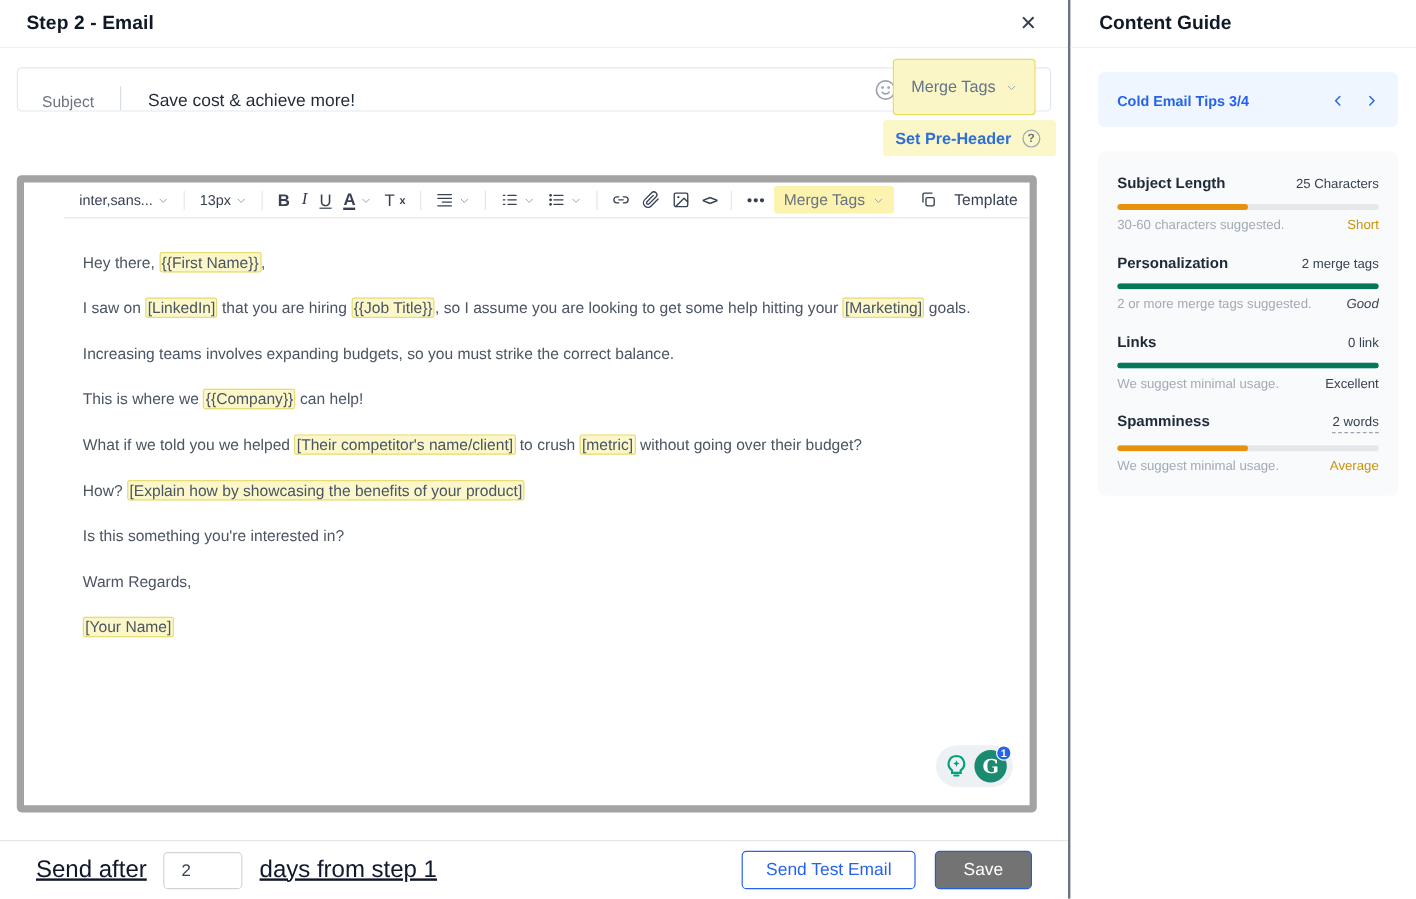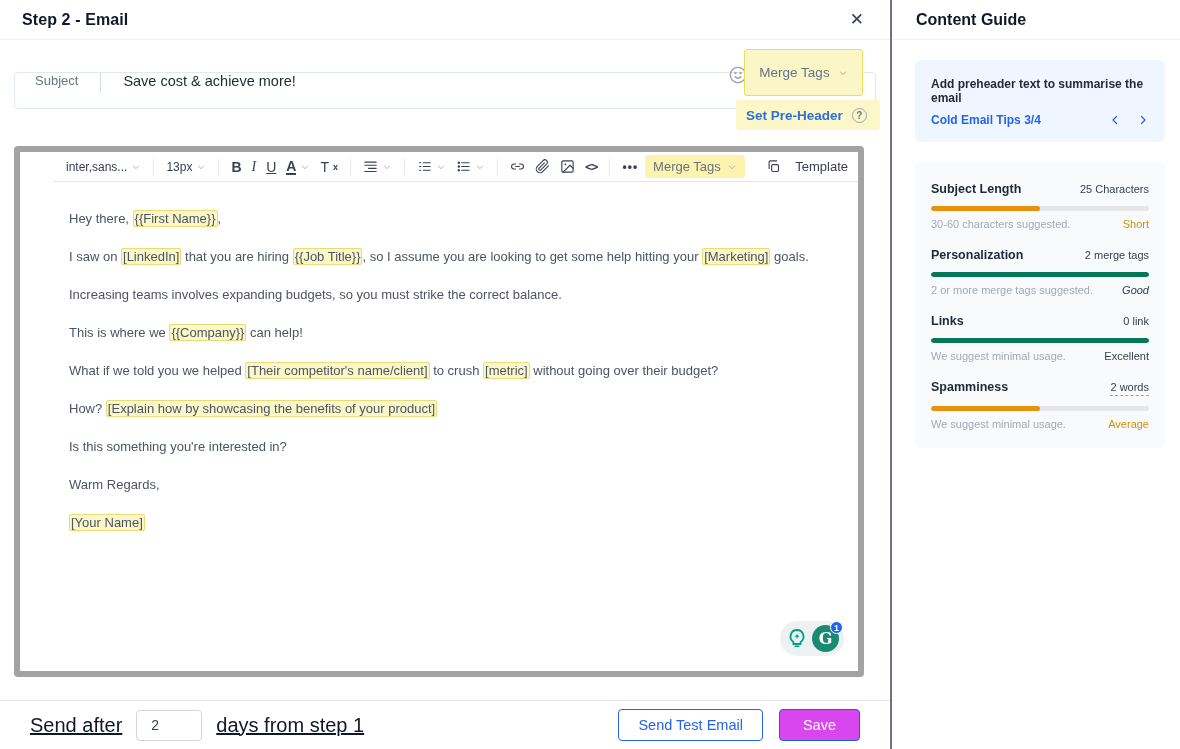--- a/index.html
+++ b/index.html
@@ -8,22 +8,22 @@
   .app { display:flex; width:1180px; height:749px; }
 
   
   .left { width:890px; display:flex; flex-direction:column; background:#fff; position:relative; }
   .modal-header { height:40px; display:flex; align-items:center; padding:0 26px 0 22px;
     border-bottom:1px solid #eef0f3; flex:0 0 auto; }
   .modal-title { font-size:16px; font-weight:700; color:#111827; letter-spacing:.1px; }
   .close-btn { margin-left:auto; background:none; border:none; font-size:17px; color:#374151; cursor:pointer; line-height:1; }
 
   .subject-area { position:relative; height:100px; flex:0 0 auto; }
-  .subject-box { position:absolute; left:14px; right:14px; top:32px; height:37px;
-    border:1px solid #e2e8f0; border-radius:4px; background:#fff; display:flex; align-items:flex-start; }
+  .subject-box { position:absolute; left:14px; right:14px; top:16px; height:37px;
+    border:1px solid #e2e8f0; border-radius:4px; background:#fff; display:flex; align-items:flex-end; }
   .subject-label { font-size:13px; color:#6b7280; padding:0 22px 0 20px; }
   .subject-divider { width:1px; height:20px; background:#d8dee6; }
   .subject-value { font-size:14.5px; color:#1f2937; padding-left:22px; border:none; outline:none;
     flex:1; font-family:inherit; background:transparent; }
   .emoji-btn { position:absolute; right:142px; top:25px; width:20px; height:20px; background:none; border:none; cursor:pointer; color:#9ca3af; padding:0; }
   .merge-spotlight { position:absolute; right:27px; top:9px; width:119px; height:47px;
     background:#fbf6c6; border:1.5px solid #e9de62; border-radius:3px;
     display:flex; align-items:center; justify-content:center; gap:8px; cursor:pointer; }
   .merge-spotlight span { font-size:13.5px; color:#64748b; }
   .preheader-spotlight { position:absolute; right:10px; top:60px; width:144px; height:30px;
@@ -72,21 +72,21 @@
     justify-content:center; border:1px solid #fff; font-family:"Liberation Sans",sans-serif; }
 
   
   .modal-footer { height:49px; border-top:1px solid #e5e7eb; display:flex; align-items:center;
     padding:0 30px; flex:0 0 auto; }
   .footer-text { font-size:20px; color:#0f172a;text-decoration:underline; }
   .delay-input { width:66px; height:31px; border:1px solid #d1d5db; border-radius:4px; margin:0 14px;
     padding-left:14px; font-size:14px; color:#374151; font-family:inherit; outline:none; }
   .btn-outline { margin-left:auto; height:32px; padding:0 19px; background:#fff; border:1px solid #2563eb;
     border-radius:4px; color:#2563eb; font-size:14.5px; cursor:pointer; font-family:inherit; }
-  .btn-solid { height:32px; padding:0 23px; background:#d946ef; border:1px solid #2060d4; margin-left:16px;
+  .btn-solid { height:32px; padding:0 23px; background:#737373; border:1px solid #2060d4; margin-left:16px;
     border-radius:4px; color:#fff; font-size:14.5px; font-weight:500; cursor:pointer; font-family:inherit; }
 
   
   .sidebar { flex:1; border-left:2px solid #6b7280; background:#fff; display:flex; flex-direction:column; }
   .sb-header { height:40px; display:flex; align-items:center; padding:0 24px; border-bottom:1px solid #eef0f3;
     font-size:16px; font-weight:700; color:#111827; flex:0 0 auto;text-align:center; }
   .tip-card { margin:20px 15px 0 23px; background:#eff6ff; border-radius:6px; padding:17px 16px 15px; }
   .tip-title { font-size:12px; font-weight:700; color:#1f2937; margin-bottom:8px; }
   .tip-body { font-size:12px; color:#a2aab8; line-height:17px; margin-bottom:15px; width:200px; }
   .tip-link-row { display:flex; align-items:center; }
@@ -288,21 +288,20 @@
       <span class="footer-text">days from step 1</span>
       <button class="btn-outline">Send Test Email</button>
       <button class="btn-solid">Save</button>
     </div>
   </div>
 
   <div class="sidebar">
     <div class="sb-header">Content Guide</div>
 
     <div class="tip-card">
-      <div class="tip-title">Add preheader text to summarise the email</div>
       <div class="tip-link-row">
         <a class="tip-link">Cold Email Tips 3/4</a>
         <span class="tip-arrows">
           <button class="tip-arrow">
             <svg viewBox="0 0 24 24">
                 <polyline points="15 5 8 12 15 19"></polyline>
               </svg>
           </button>
           <button class="tip-arrow">
             <svg viewBox="0 0 24 24">

